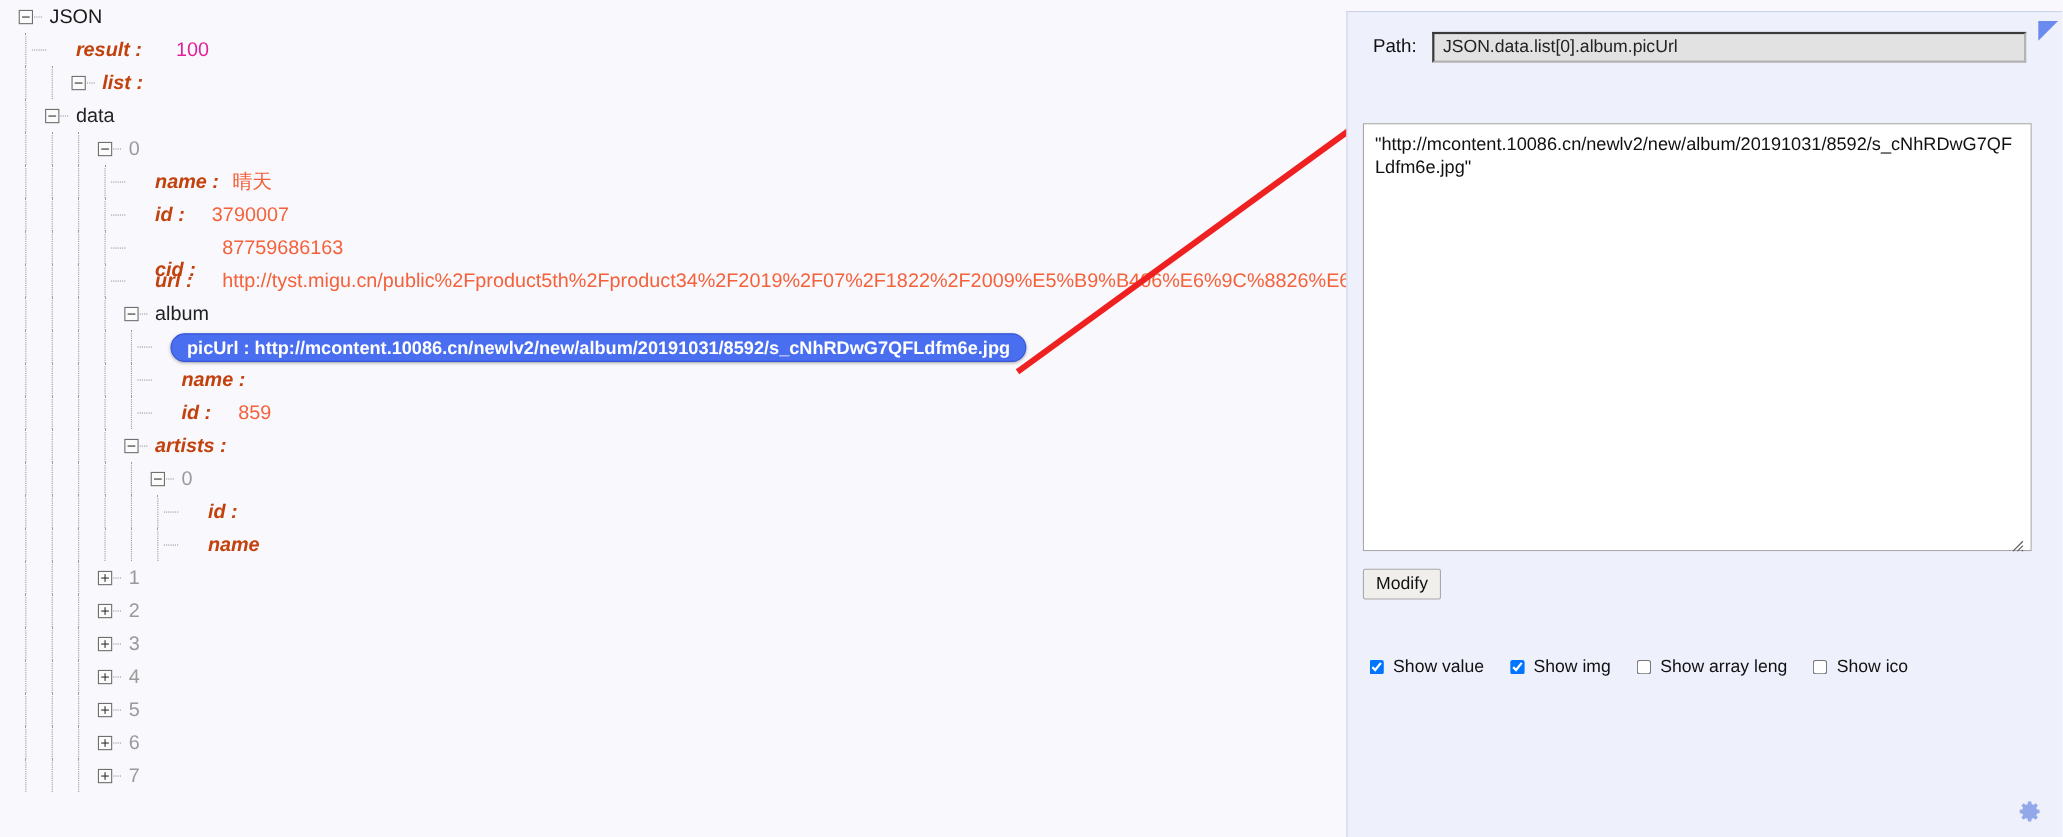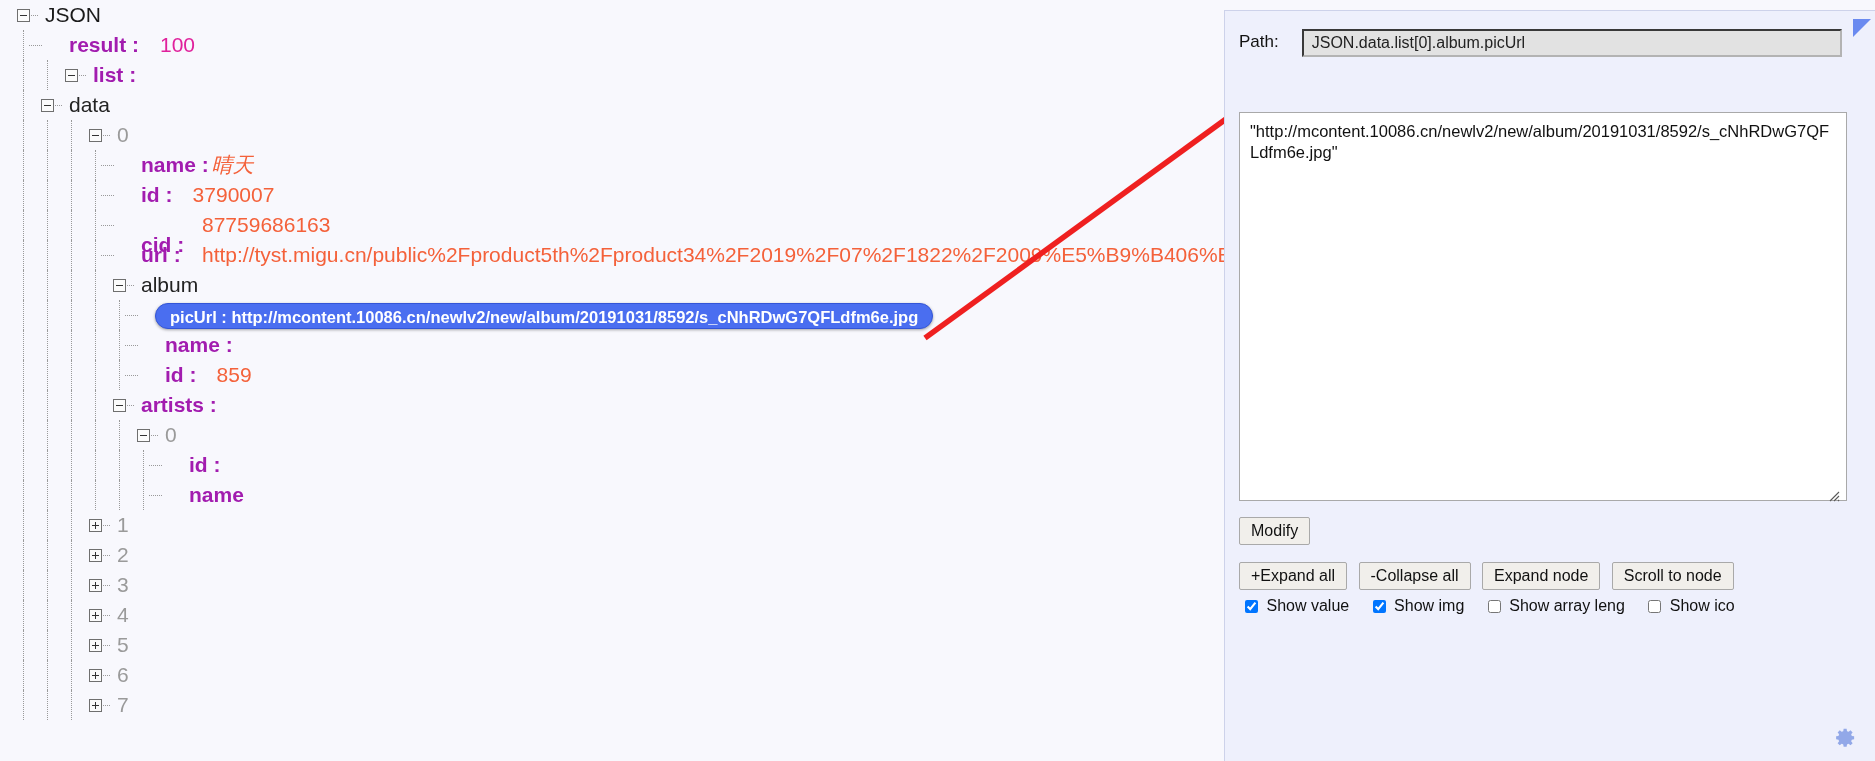--- a/index.html
+++ b/index.html
@@ -61,25 +61,25 @@
   .toggle.plus::after {
     content: "";
     position: absolute;
     left: 5px; top: 2px;
     width: 0; height: 7px;
     border-left: 1.6px solid #333;
   }
   .lbl {
     position: absolute;
     top: 0;
-    font-size: 21px;
+    font-size: 18px;
   }
   .k-root { color: #1a1a1a; font-weight: 400; }
   .k-obj  { color: #222222; font-weight: 400; }
-  .k-key  { color: #a21caf; font-weight: bold; }
+  .k-key  { color: #c2410c; font-weight: bold; font-style: italic; }
   .k-idx  { color: #9a9a9a; font-weight: 400; }
   .v-num  { color: #e0219c; }
   .v-str  { color: #f4613a; }
   .v-num-o{ color: #f4613a; }
   .v-cn   { color: #f4613a; }
 
   
   .sel-pill {
     position: absolute;
     top: 3px;
@@ -187,21 +187,21 @@
     width: 0; height: 0;
     border-left: 18px solid #6a8af0;
     border-bottom: 18px solid transparent;
   }
   .field-row {
     position: absolute;
     left: 14px;
     font-size: 17px;
     color: #111;
   }
-  .field-label { display: inline-block; width: 58px; }
+  .field-label { display: inline-block; width: 58px; text-align: center; }
   .tbox {
     display: inline-block;
     vertical-align: middle;
     background: #e2e2e2;
     border: 2px inset #b3b3b3;
     border-top-color: #8d8d8d;
     border-left-color: #8d8d8d;
     color: #222;
     font-size: 16px;
     padding: 3px 8px;
@@ -307,21 +307,21 @@
           <div class="hstub" style="left: 103px; top: 15px; width: 7px;"></div>
           <span class="lbl k-idx" style="left: 117px;">0</span>
         </div>
         <div class="row">
           <div class="vline" style="left: 23px;"></div>
           <div class="vline" style="left: 47px;"></div>
           <div class="vline" style="left: 71px;"></div>
           <div class="vline" style="left: 95px;"></div>
           <div class="hstub" style="left: 101px; top: 15px;"></div>
           <span class="lbl k-key" style="left: 141px;">name :</span>
-          <span class="lbl v-cn" style="left: 211.4px; font-style: italic;">晴天</span>
+          <span class="lbl v-cn" style="left: 211.4px;">晴天</span>
         </div>
         <div class="row">
           <div class="vline" style="left: 23px;"></div>
           <div class="vline" style="left: 47px;"></div>
           <div class="vline" style="left: 71px;"></div>
           <div class="vline" style="left: 95px;"></div>
           <div class="hstub" style="left: 101px; top: 15px;"></div>
           <span class="lbl k-key" style="left: 141px;">id :</span>
           <span class="lbl v-num-o" style="left: 192.6px;">3790007</span>
         </div>
@@ -500,26 +500,20 @@
 
     <textarea id="value-area" style="">"http://mcontent.10086.cn/newlv2/new/album/20191031/8592/s_cNhRDwG7QFLdfm6e.jpg"</textarea>
     <svg id="resize-grip" viewBox="0 0 14 14">
       <path d="M13,4 L4,13 M13,8 L8,13 M13,12 L12,13" stroke="#5a5a5a" stroke-width="1.1" fill="none"></path>
     </svg>
 
     <div class="btnrow" style="top:506px;">
       <button class="btn">Modify</button>
     </div>
 
-    <div class="btnrow" style="top:551px;">
-      <button class="btn">+Expand all</button>
-      <button class="btn">-Collapse all</button>
-      <button class="btn">Expand node</button>
-      <button class="btn">Scroll to node</button>
-    </div>
 
     <div class="chkrow">
       <label>
         <input type="checkbox" checked="" style="">
         <span>Show value</span>
       </label>
       <label>
         <input type="checkbox" checked="" style="">
         <span>Show img</span>
       </label>

